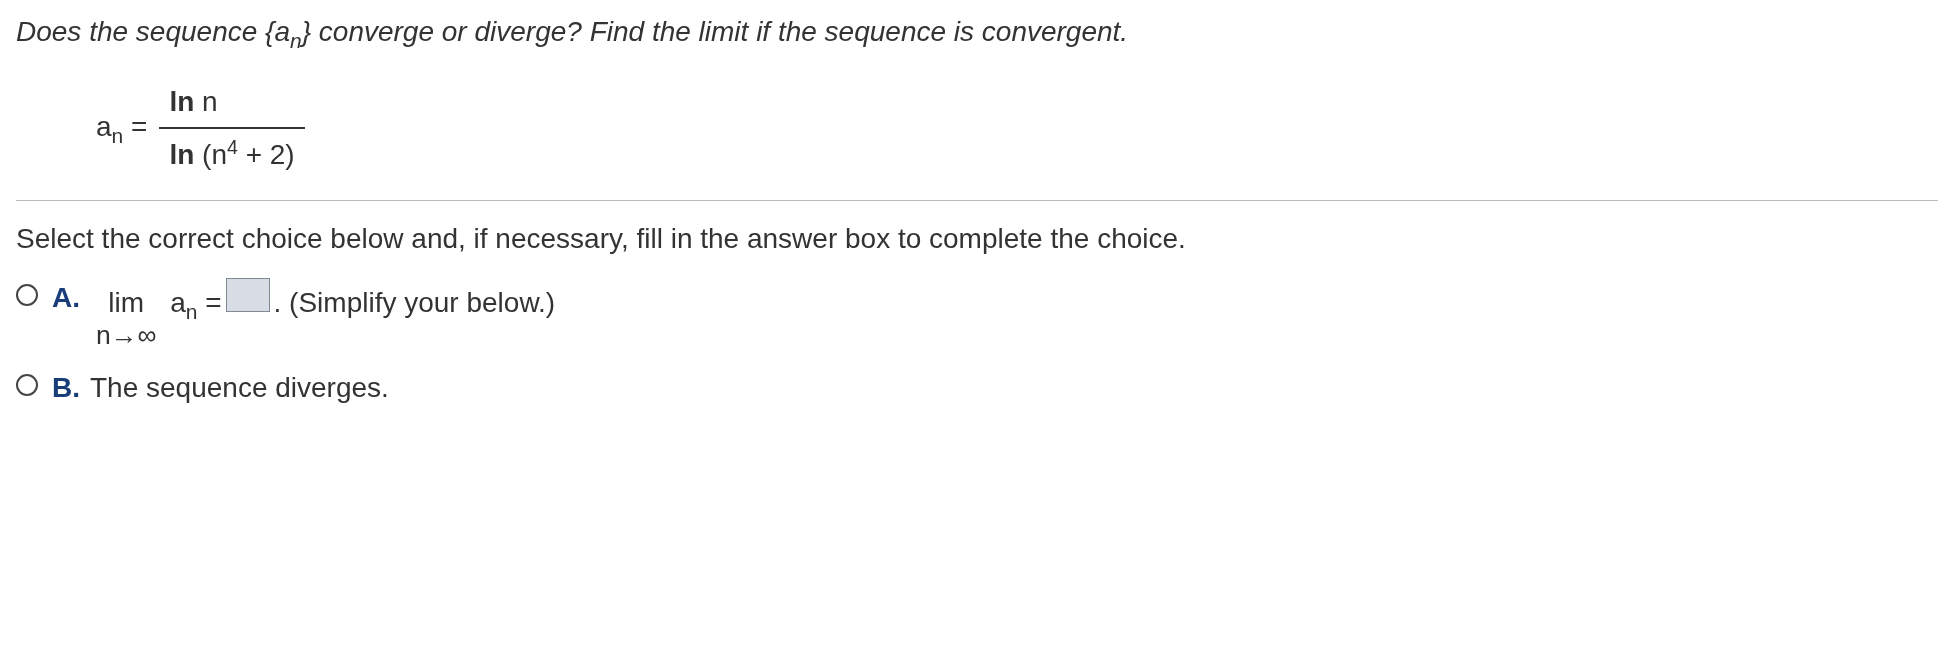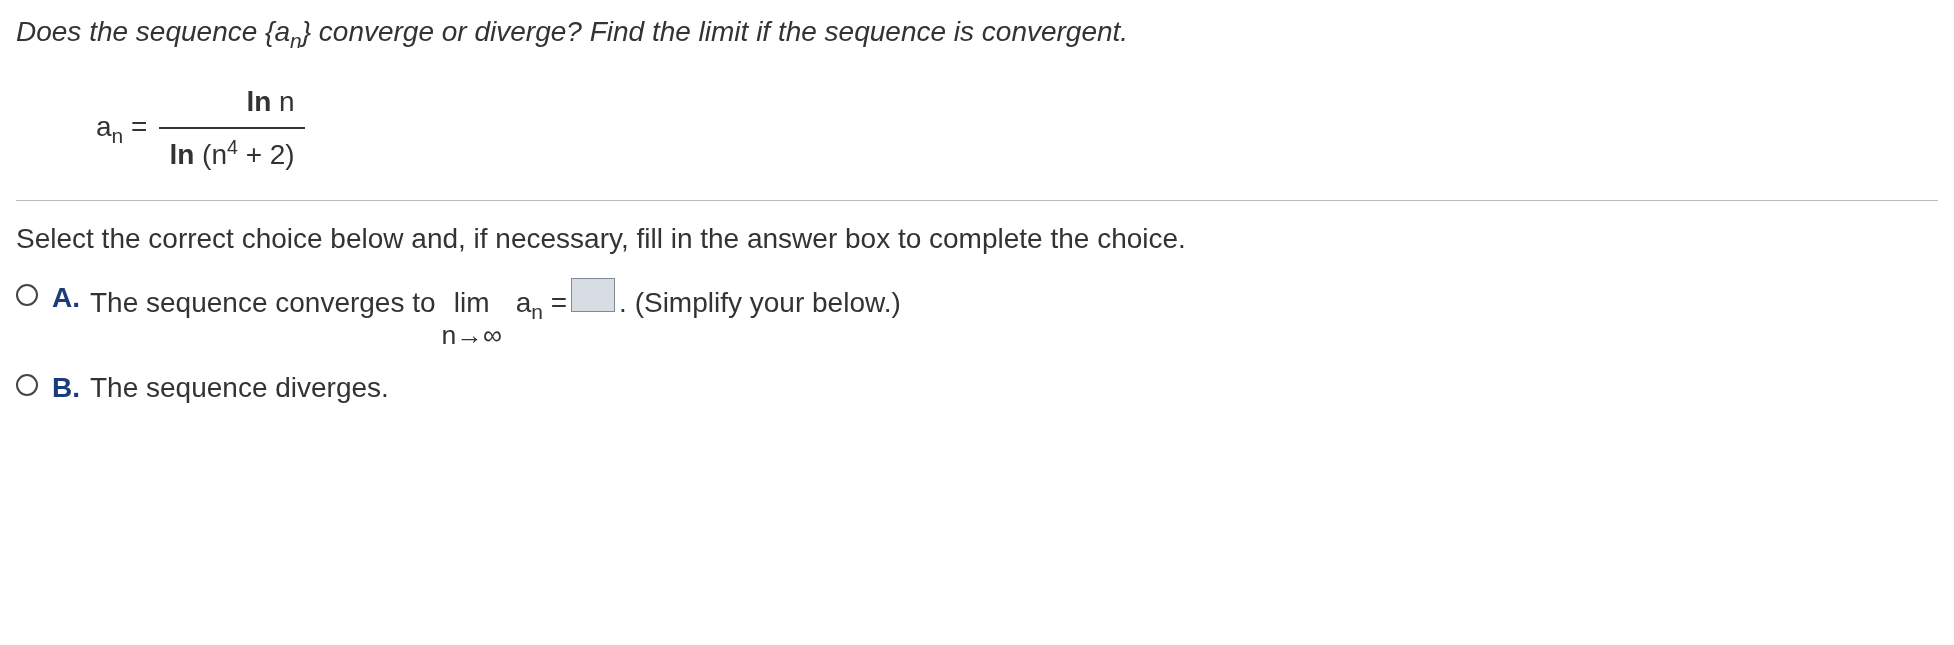--- a/index.html
+++ b/index.html
@@ -24,21 +24,21 @@
     .formula-row {
       display: flex;
       align-items: center;
     }
     .formula-eq {
       margin-right: 12px;
     }
     .fraction-box {
       display: inline-flex;
       flex-direction: column;
-      align-items: flex-end;
+      align-items: flex-start;
       vertical-align: middle;
     }
     .fraction-numer, .fraction-denom {
       padding: 4px 10px;
       text-align: center;
     }
     .fraction-line {
       width: 100%;
       border-top: 2px solid #333333;
     }
@@ -125,21 +125,20 @@
 </div>
 
 <hr class="sep">
 
 <div class="instruction-text">Select the correct choice below and, if necessary, fill in the answer box to complete the choice.</div>
 
 <div class="choice-row">
   <span class="radio-circle"></span>
   <span class="choice-label">A.</span>
   <span class="choice-body">
-    <span>The sequence converges to </span>
     <span class="limit-wrap">
       <span class="limit-top">lim</span>
       <span class="limit-bottom infty">n→∞</span>
     </span>
     <span>
       &nbsp;<span>a</span><span class="sub">n</span><span> = </span>
     </span>
     <span class="answer-box"></span>
     <span> .  (Simplify your below.)</span>
   </span>

